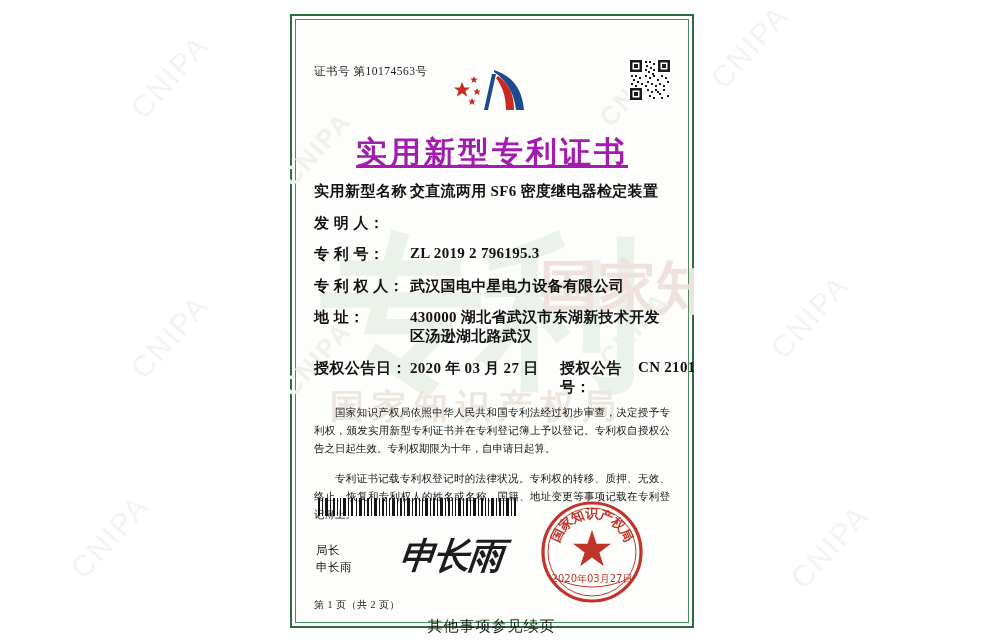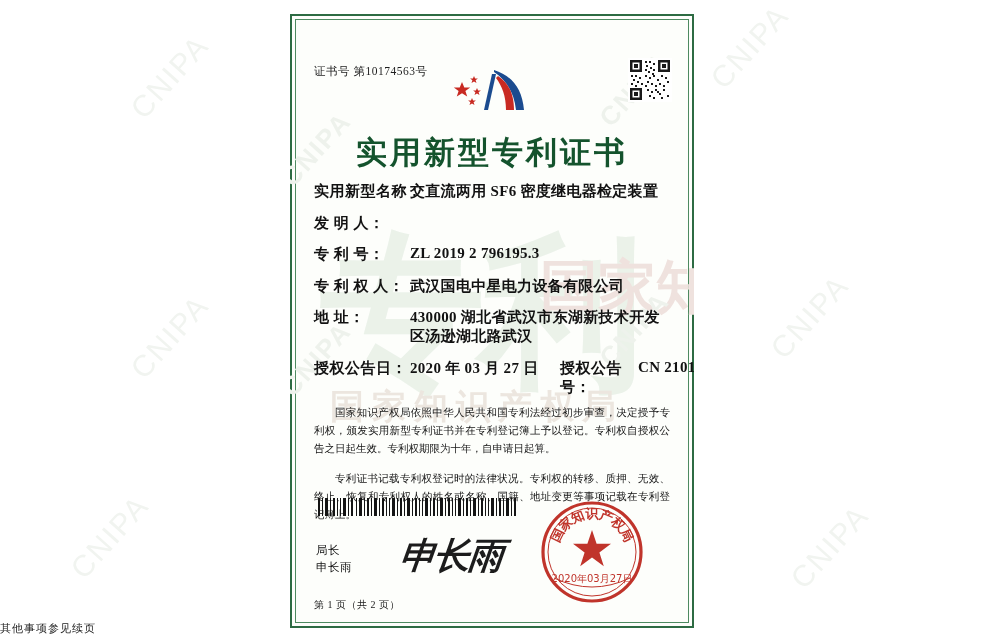--- a/index.html
+++ b/index.html
@@ -124,23 +124,24 @@
     height: 52px;
   }
 
   .title {
     position: absolute;
     left: 0; right: 0;
     top: 118px;
     text-align: center;
     font-size: 31px;
     font-weight: bold;
-    color: #14532d;
+    color: #a21caf;
     letter-spacing: 3px;
     font-family: "DejaVu Sans", sans-serif;
+    text-decoration: underline;
   }
 
   
   .fields {
     position: absolute;
     left: 24px;
     top: 168px;
     right: 24px;
   }
   .frow {
@@ -252,21 +253,22 @@
     font-size: 10px;
     color: #1b1b1b;
     letter-spacing: .5px;
     margin-left: 24px;
   }
 
   .footnote {
     position: absolute;
     left: 0; right: 0;
     bottom: 8px;
-    font-size: 11px;
+    text-align: center;
+    font-size: 15px;
     color: #1b1b1b;
     letter-spacing: 1px;
   }
 </style>
 </head>
 <body>
 
 <div id="page">
 
   <div class="pagewm pw1">CNIPA</div>

